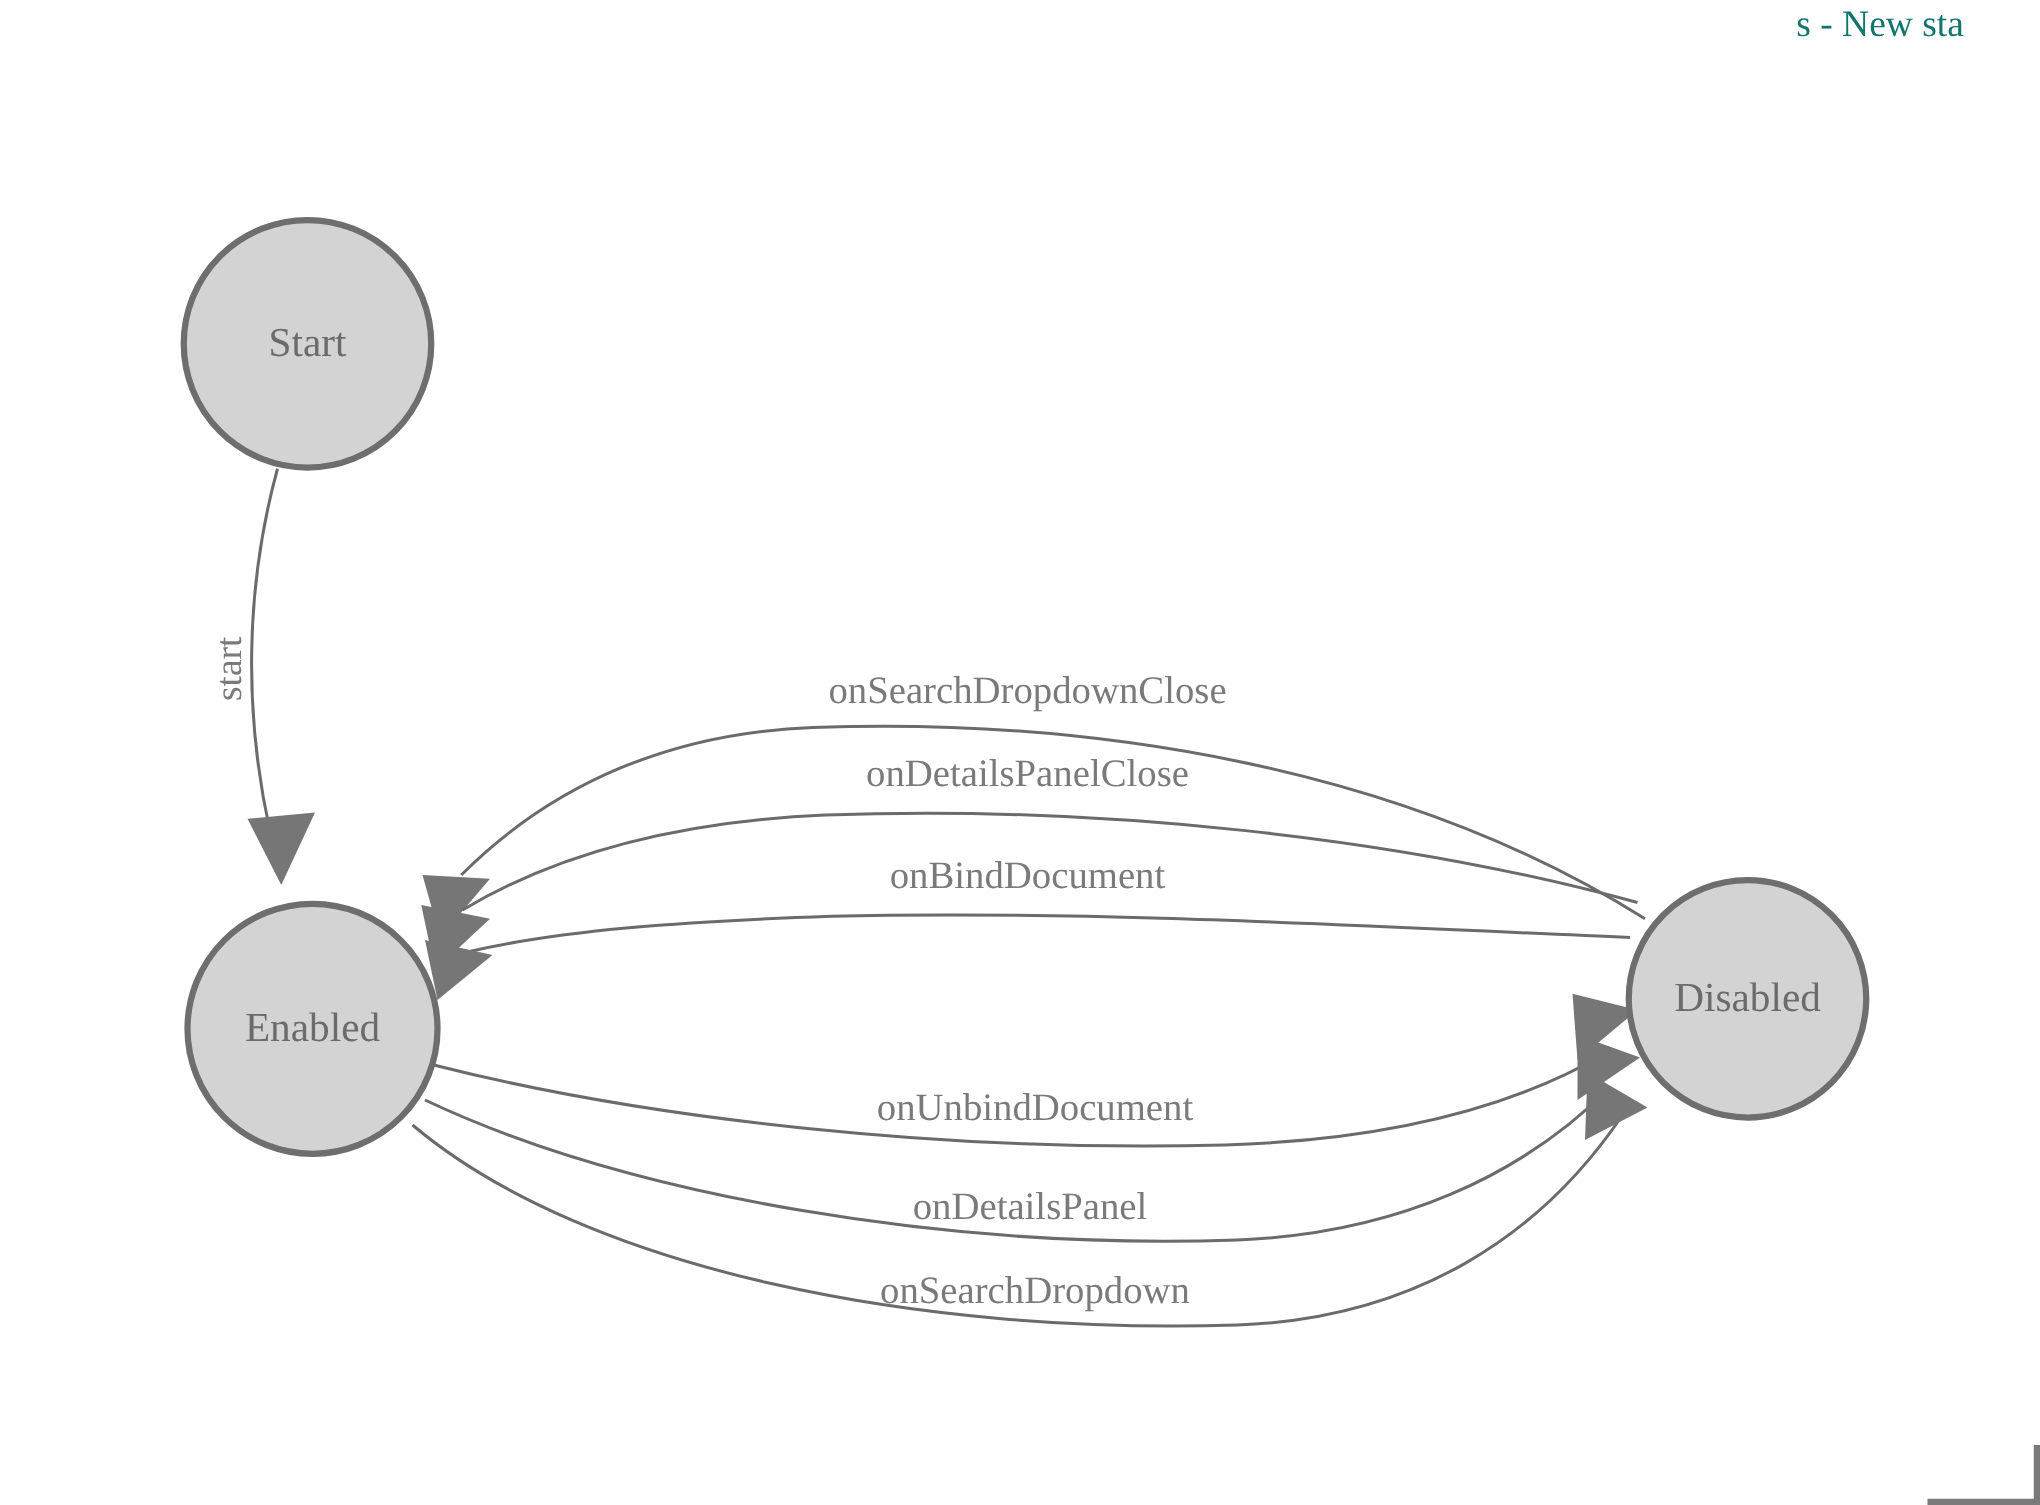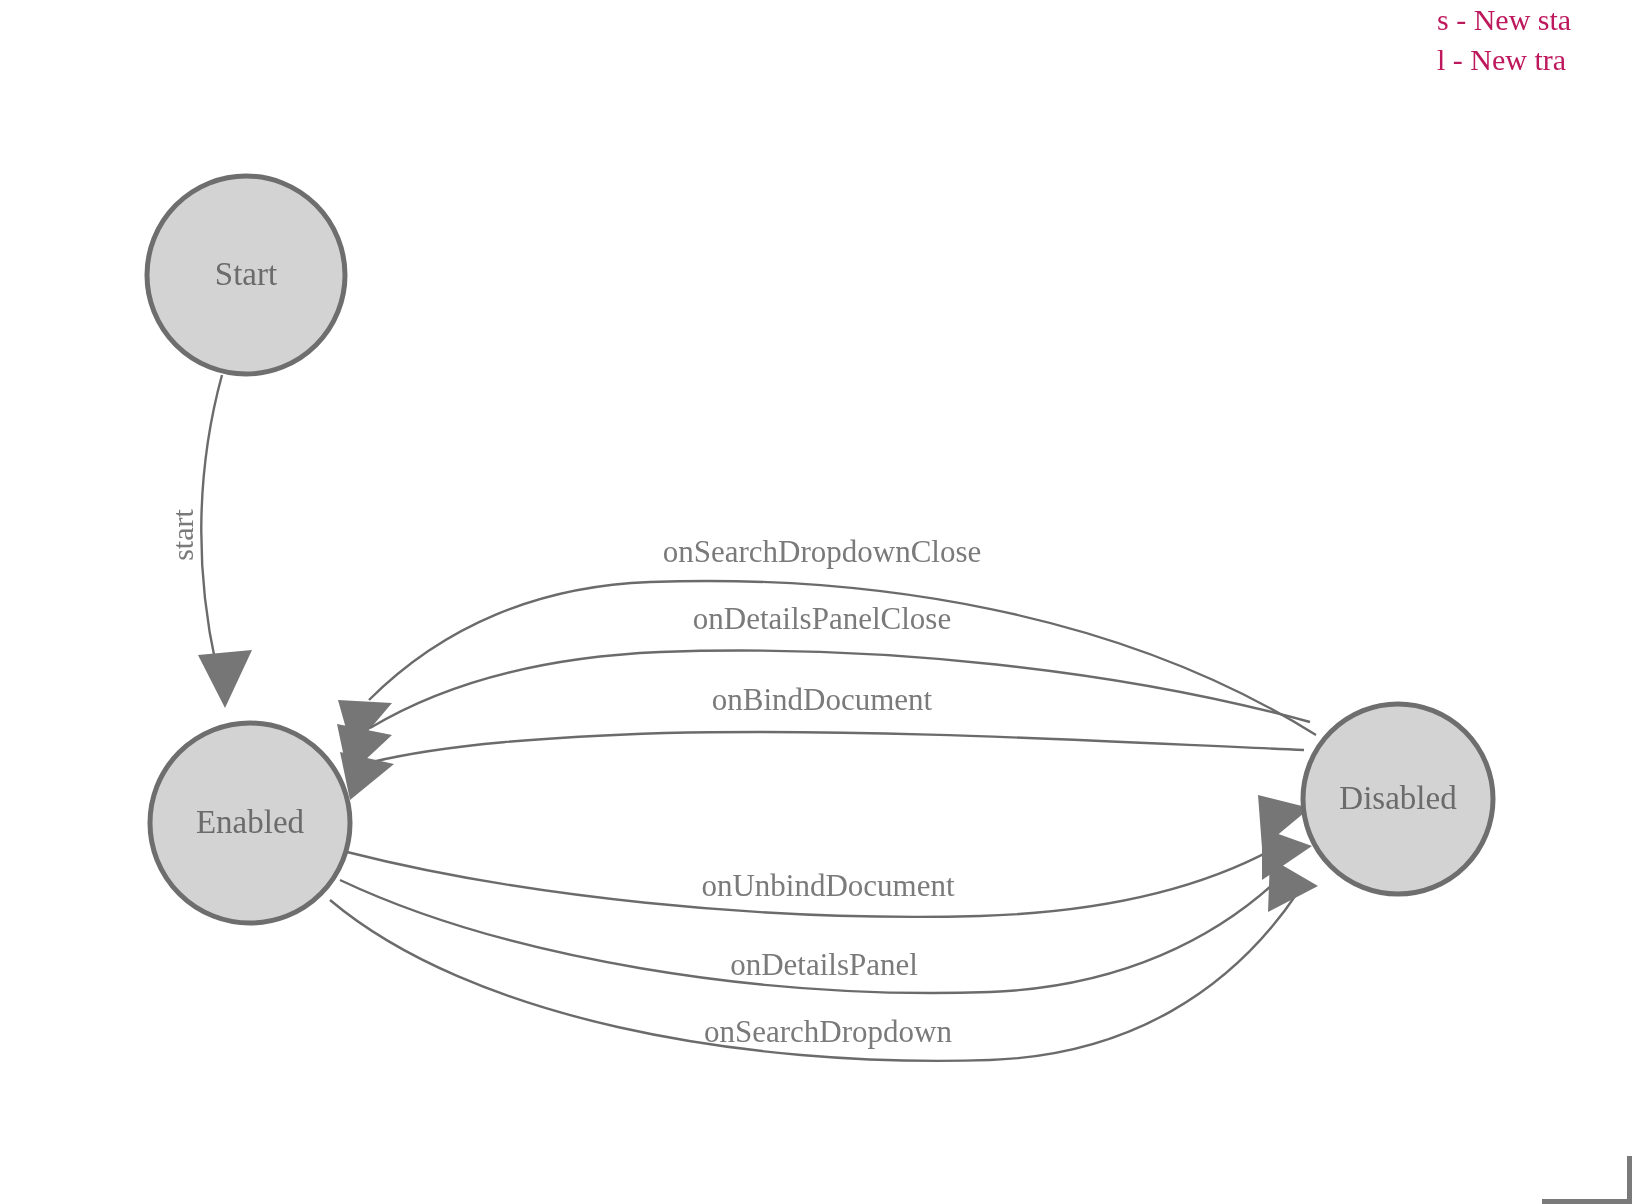--- a/index.html
+++ b/index.html
@@ -66,21 +66,21 @@
   .help-text {
     position: absolute;
     right: 0;
     top: 0;
     width: 205px;
     overflow: hidden;
     white-space: nowrap;
     pointer-events: none;
   }
   .help-line {
-    color: #be185d;
+    color: #0f766e;
     font-family: "Liberation Serif", "DejaVu Serif", serif;
     font-size: 30px;
     line-height: 40px;
     white-space: nowrap;
     padding-left: 10px;
   }
   .corner-frame {
     position: absolute;
     right: 0px;
     bottom: 0px;
@@ -167,18 +167,17 @@
       <text class="edge-label" x="828" y="896">onUnbindDocument</text>
 
       <text class="edge-label" x="824" y="975">onDetailsPanel</text>
 
       <text class="edge-label" x="828" y="1042">onSearchDropdown</text>
     </g>
   </svg>
 
   <div class="help-text">
     <div class="help-line">s - New sta</div>
-    <div class="help-line">l - New tra</div>
   </div>
 
   <div class="corner-frame"></div>
 
 </div>
 
 </body></html>

